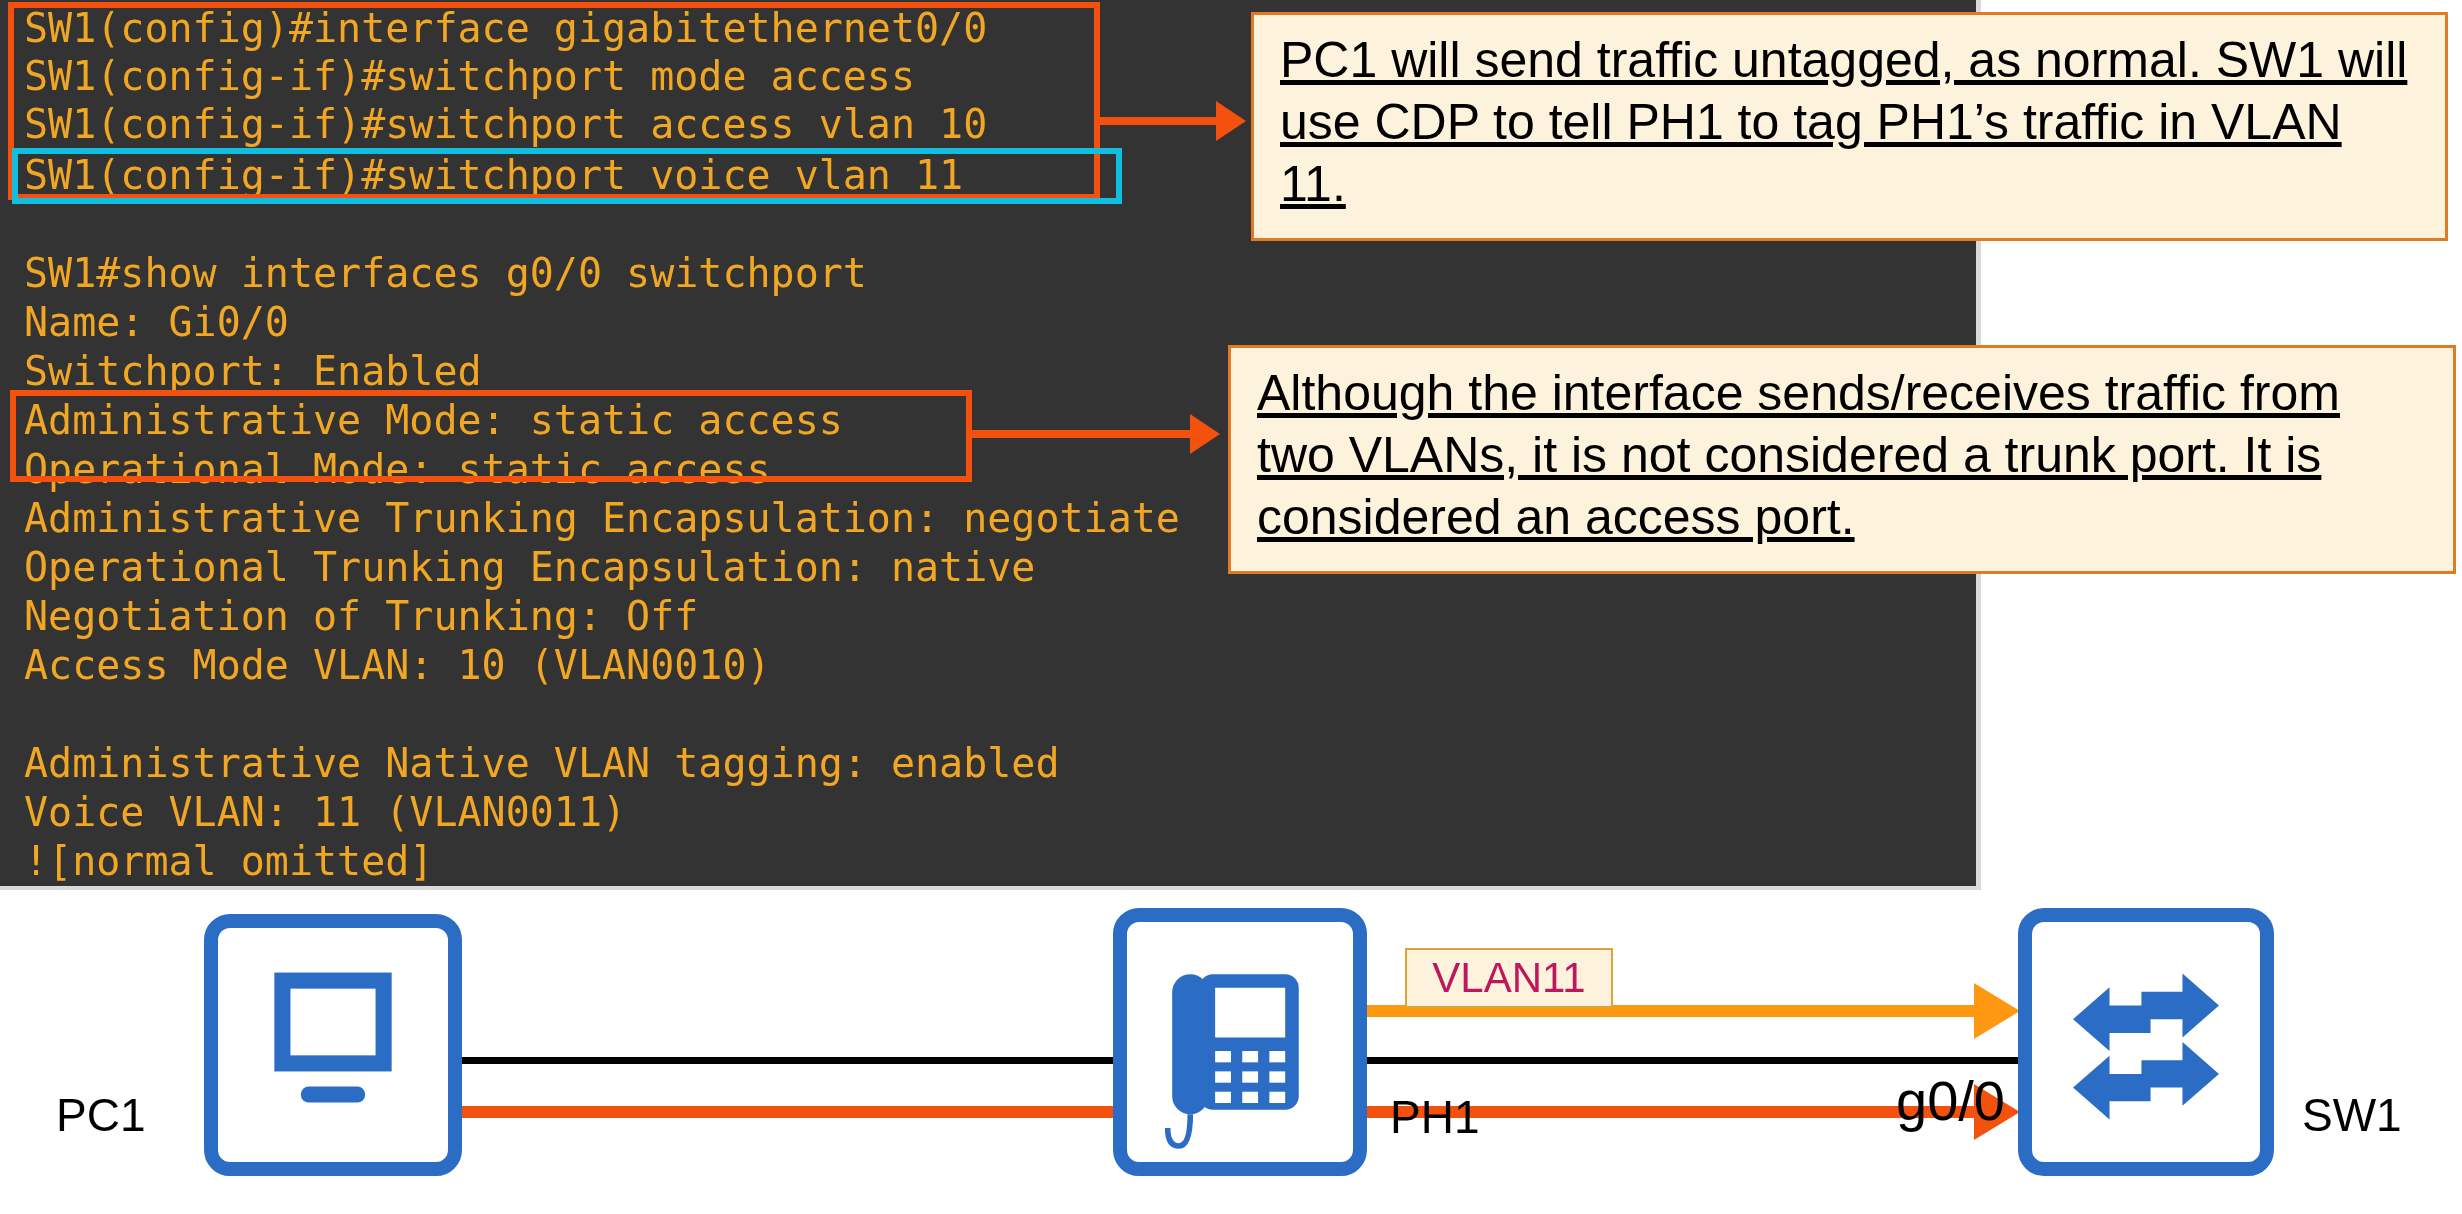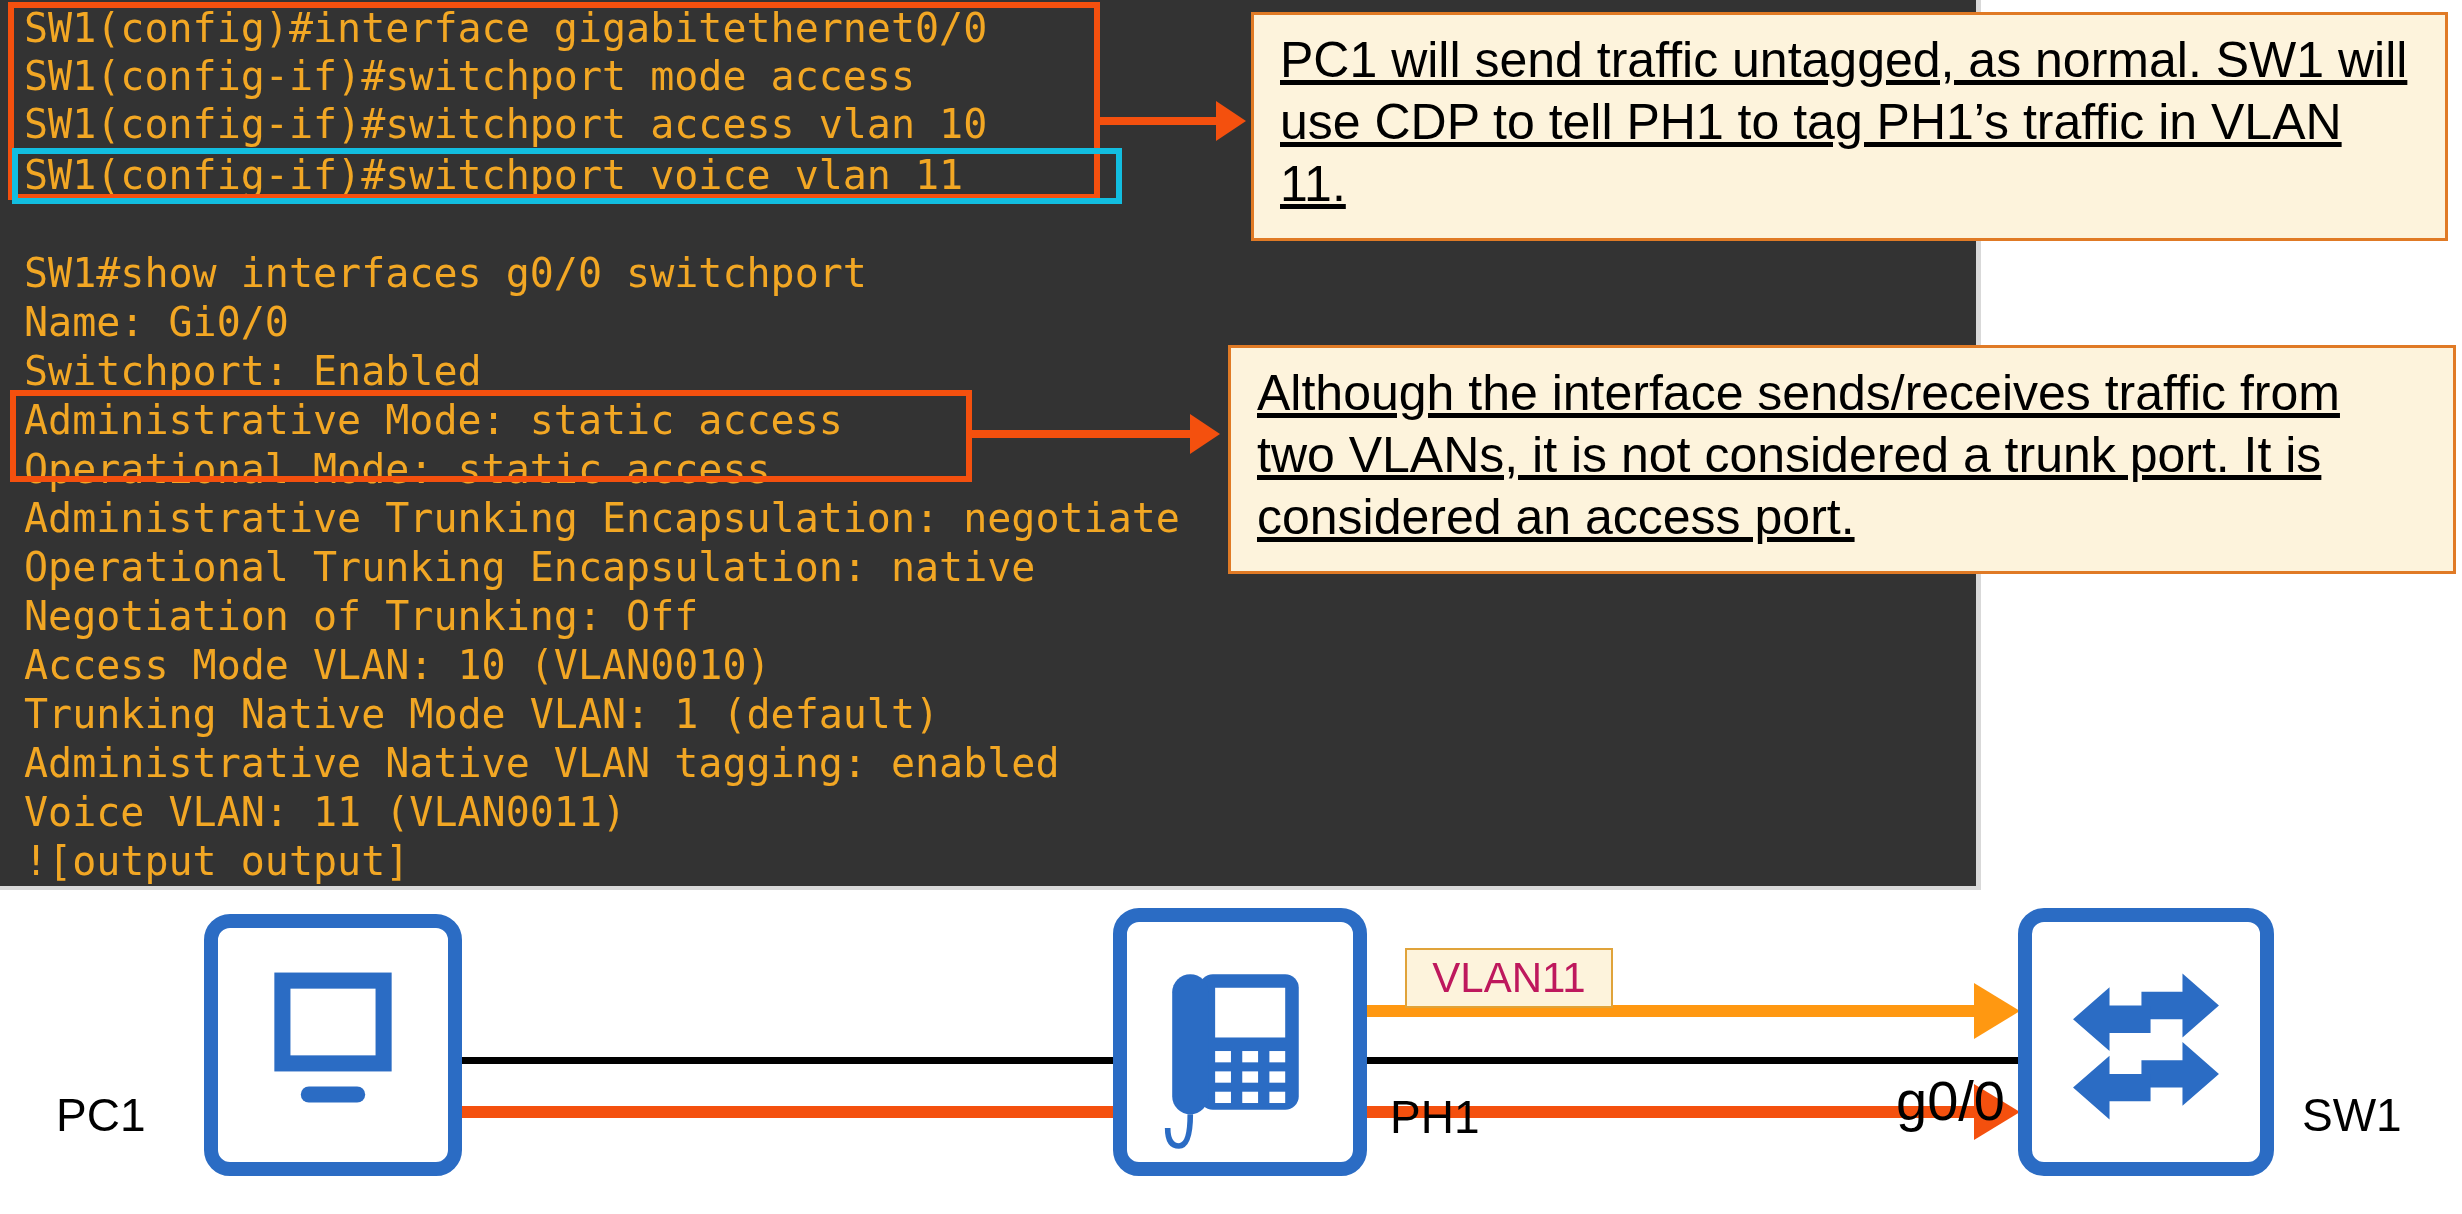--- a/index.html
+++ b/index.html
@@ -211,24 +211,23 @@
 
   <div class="term-line" style="top:253px;">SW1#show interfaces g0/0 switchport</div>
   <div class="term-line" style="top:302px;">Name: Gi0/0</div>
   <div class="term-line" style="top:351px;">Switchport: Enabled</div>
   <div class="term-line" style="top:400px;">Administrative Mode: static access</div>
   <div class="term-line" style="top:449px;">Operational Mode: static access</div>
   <div class="term-line" style="top:498px;">Administrative Trunking Encapsulation: negotiate</div>
   <div class="term-line" style="top:547px;">Operational Trunking Encapsulation: native</div>
   <div class="term-line" style="top:596px;">Negotiation of Trunking: Off</div>
   <div class="term-line" style="top:645px;">Access Mode VLAN: 10 (VLAN0010)</div>
-  <div class="term-line" style="top:694px;">Trunking Native Mode VLAN: 1 (default)</div>
   <div class="term-line" style="top:743px;">Administrative Native VLAN tagging: enabled</div>
   <div class="term-line" style="top:792px;">Voice VLAN: 11 (VLAN0011)</div>
-  <div class="term-line" style="top:841px;">![output output]</div>
+  <div class="term-line" style="top:841px;">![normal omitted]</div>
 
   <div class="hl-box" id="hl-config-block"></div>
   <div class="hl-box" id="hl-voice-vlan"></div>
   <div class="hl-box" id="hl-mode-block"></div>
 </div>
 
 <div class="arrow-h" style="left:1100px; top:117px; width:118px;"></div>
 <div class="arrow-head" style="left:1216px; top:101px;"></div>
 
 <div class="arrow-h" style="left:970px; top:430px; width:222px;"></div>

